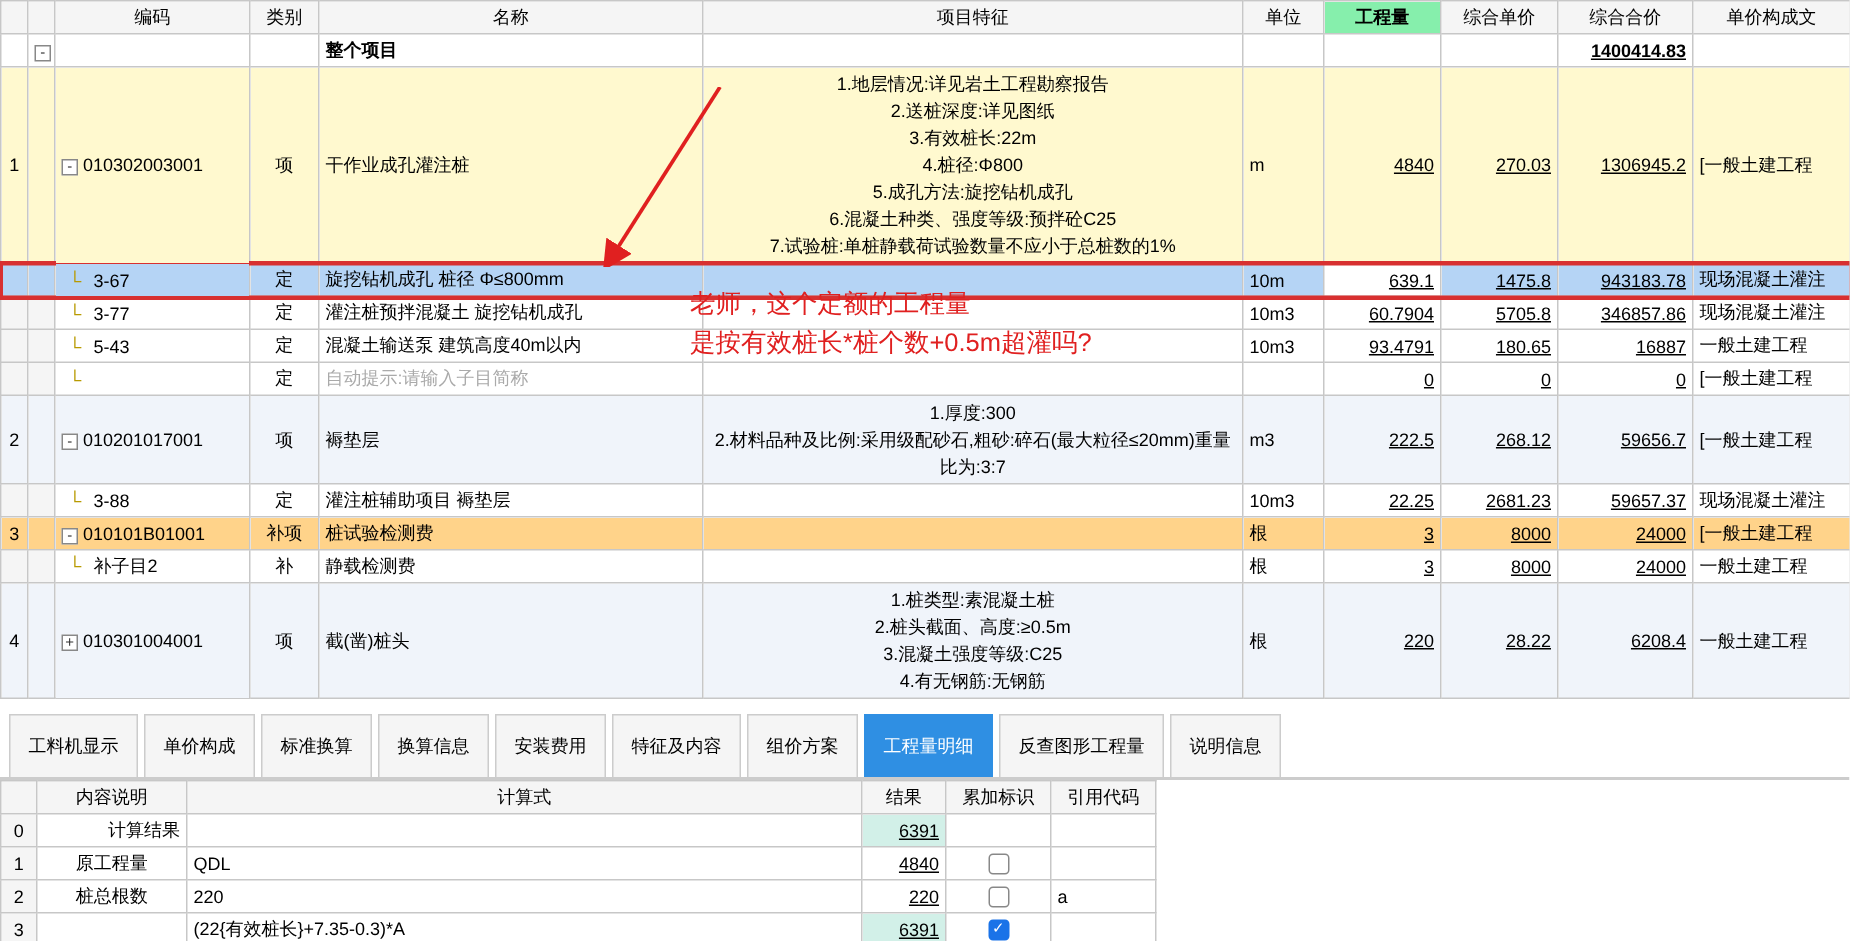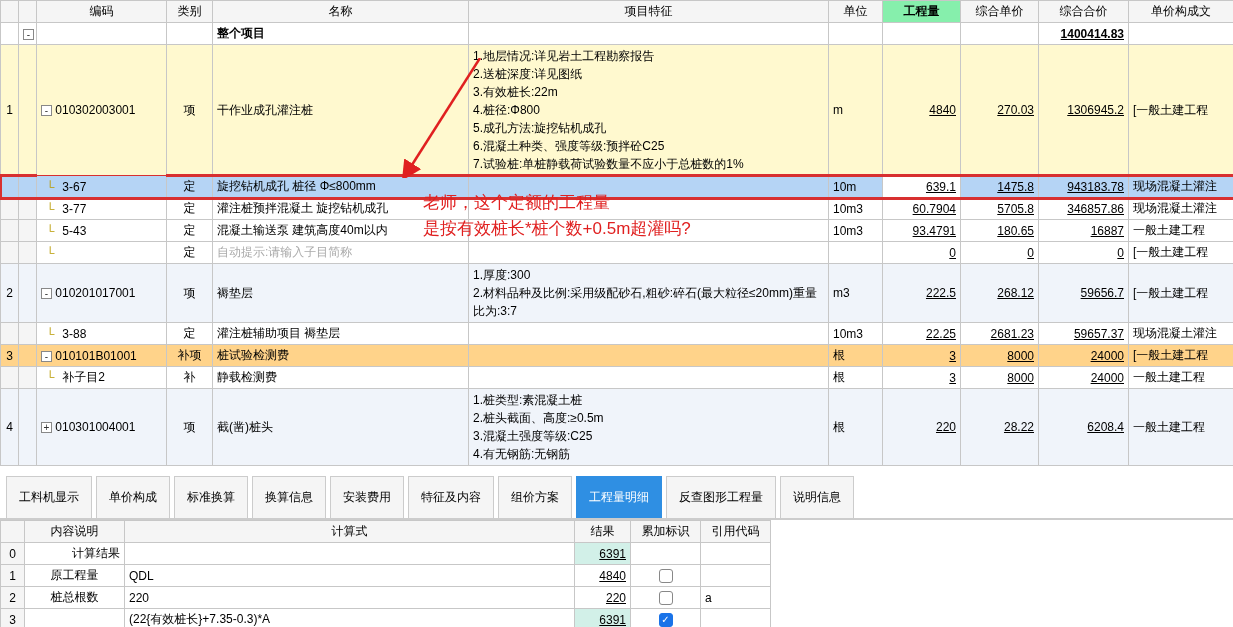--- a/index.html
+++ b/index.html
@@ -39,21 +39,21 @@
   .tree-glyph { display: inline-block; width: 18px; text-align: center; color: #b89a00; }
   .project-row td { background: #fff; }
   .project-row .name-cell { font-weight: bold; }
   .yellow-row td { background: #fff9cf; }
   .blue-row td { background: #f0f4fa; }
   .orange-row td { background: #ffd38a; }
   .selected-row td { background: #b5d4f5; }
   .selected-row { outline: 3px solid #d83030; outline-offset: -1px; }
   .sel-qty-input { background: #fff !important; text-align: right; }
   .name-cell, .feat-cell { white-space: normal; }
-  .feat-cell { line-height: 1.5; }
+  .feat-cell { line-height: 1.5; text-align: center; }
   .num { text-align: right; text-decoration: underline; }
   .tabs { margin-top: 10px; display: flex; gap: 4px; border-bottom: 2px solid #ccc; padding-left: 6px; }
   .tab {
     padding: 12px 12px;
     border: 1px solid #ccc;
     border-bottom: none;
     background: #f5f5f5;
     cursor: pointer;
   }
   .tab.active { background: #2f8fe3; color: #fff; border-color: #2f8fe3; text-align: right; }
@@ -267,21 +267,21 @@
 </table>
 
 <svg class="annotation-arrow" style="left:400px; top:58px;" width="90" height="120">
   <defs>
         <marker id="ah" markerWidth="8" markerHeight="8" refX="2" refY="4" orient="auto">
     <path d="M0,0 L8,4 L0,8 Z" fill="#e02020"></path>
         </marker>
       </defs>
   <line x1="80" y1="0" x2="10" y2="110" stroke="#e02020" stroke-width="2.5" marker-end="url(#ah)"></line>
 </svg>
-<div class="annotation-text" style="left:423px; top:190px;">
+<div class="annotation-text" style="left:460px; top:190px;">
   <span>老师，这个定额的工程量</span><br>
   <span>是按有效桩长*桩个数+0.5m超灌吗?</span>
 </div>
 </div>
 
 <div class="tabs" id="tabs">
     <div class="tab">工料机显示</div>
     <div class="tab">单价构成</div>
     <div class="tab">标准换算</div>
     <div class="tab">换算信息</div>

